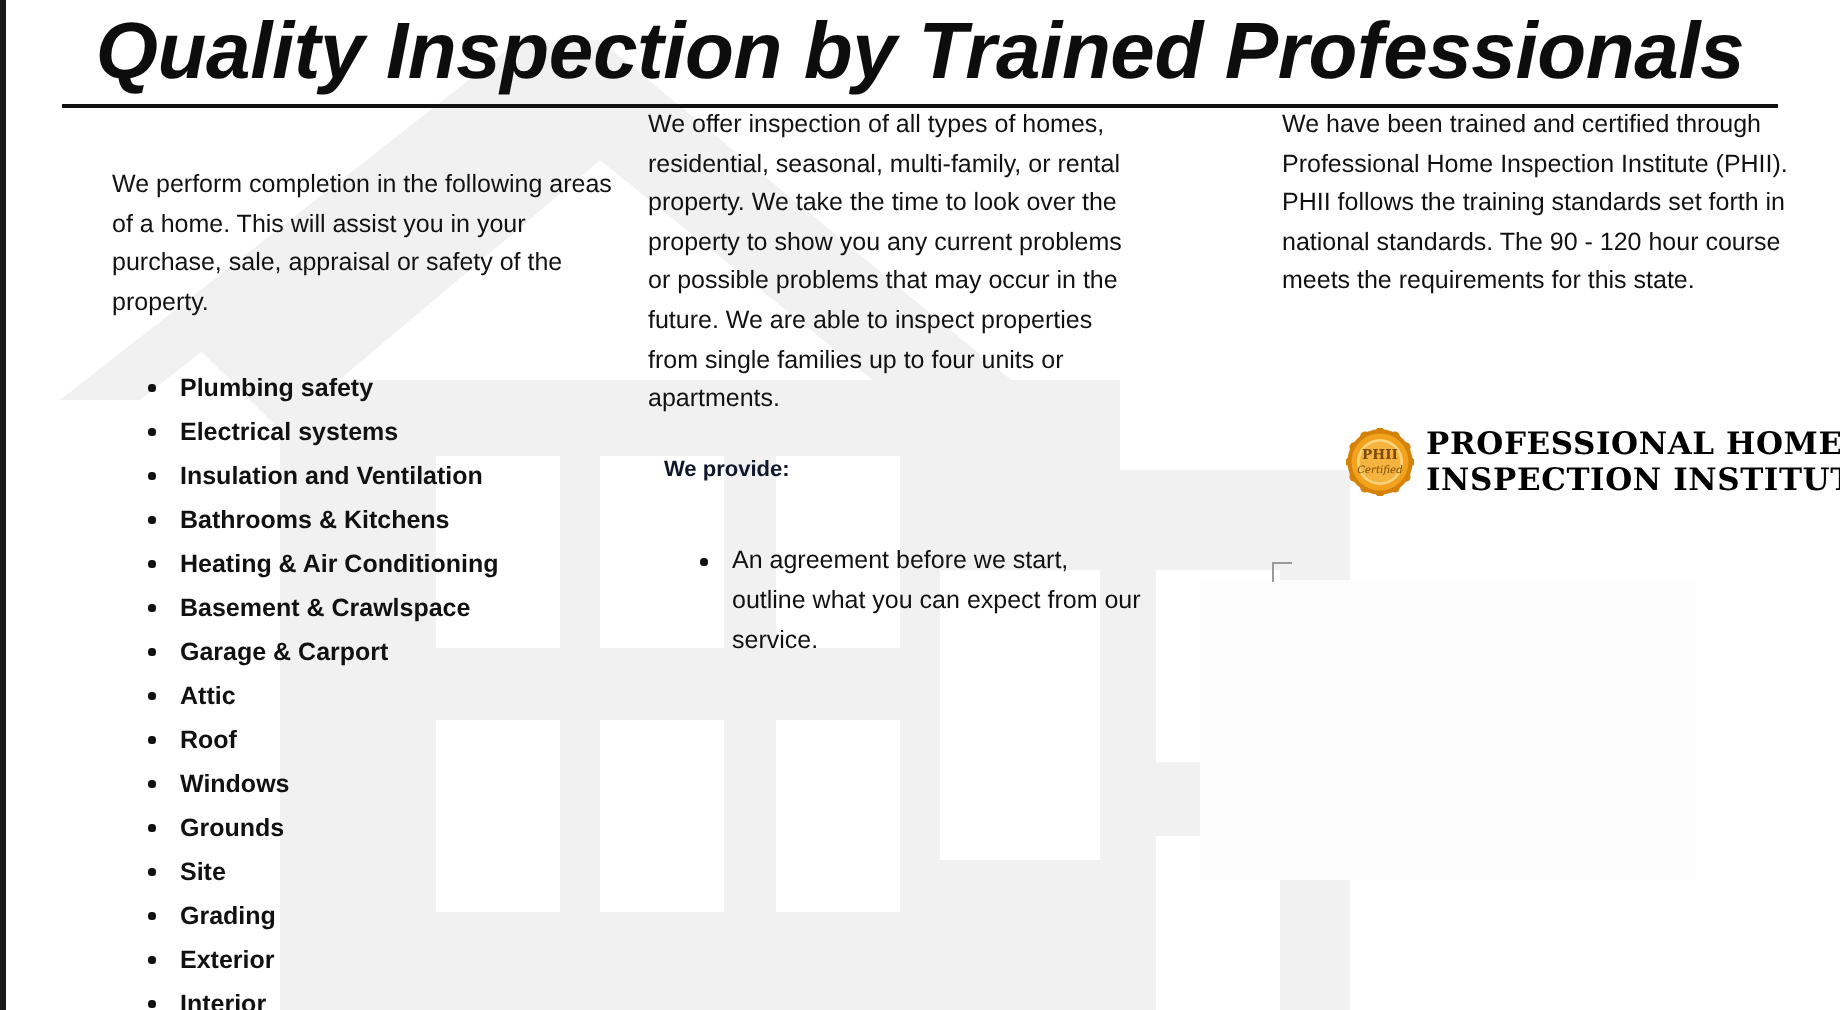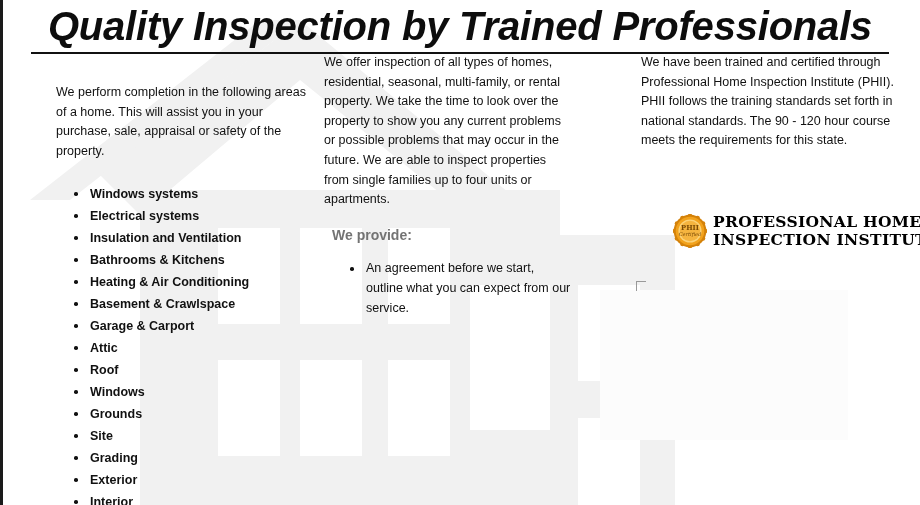--- a/index.html
+++ b/index.html
@@ -99,24 +99,24 @@
   .col-right { left: 641px; top: 53px; width: 255px; }
 
   .para {
     font-size: 12.5px;
     line-height: 19.6px;
     color: #111111;
     margin: 0;
   }
 
   .provide-head {
-    font-size: 14px;
+    font-size: 11px;
     line-height: 19.6px;
     font-weight: bold;
-    color: #737373;
+    color: #0f172a;
     margin: 16px 0 0 8px;
   }
 
   
   ul.bullets {
     list-style: none;
     margin: 0;
     padding: 0;
   }
   ul.bullets.left-list { margin-top: 22px; }
@@ -133,21 +133,21 @@
     position: absolute;
     left: 18px;
     top: 9px;
     width: 3.5px;
     height: 3.5px;
     border-radius: 50%;
     background: #111111;
   }
 
   
-  ul.bullets.mid-list { margin-top: 14px; }
+  ul.bullets.mid-list { margin-top: 26px; }
   ul.bullets.mid-list > li {
     position: relative;
     padding-left: 42px;
     font-size: 12.5px;
     line-height: 19.6px;
     color: #111111;
     margin-bottom: 15px;
   }
   ul.bullets.mid-list > li::before {
     content: "";
@@ -228,21 +228,21 @@
   <div class="corner-mark"></div>
 
   <div class="title-wrap">
     <div class="title">Quality Inspection by Trained Professionals</div>
     <div class="title-rule"></div>
   </div>
 
   <div class="col col-left">
     <p class="para">We perform completion in the following areas of a home. This will assist you in your purchase, sale, appraisal or safety of the property.</p>
     <ul class="bullets left-list">
-      <li>Windows systems</li>
+      <li>Plumbing safety</li>
       <li>Electrical systems</li>
       <li>Insulation and Ventilation</li>
       <li>Bathrooms &amp; Kitchens</li>
       <li>Heating  &amp; Air Conditioning</li>
       <li>Basement &amp; Crawlspace</li>
       <li>Garage &amp; Carport</li>
       <li>Attic</li>
       <li>Roof</li>
       <li>Windows</li>
       <li>Grounds</li>

